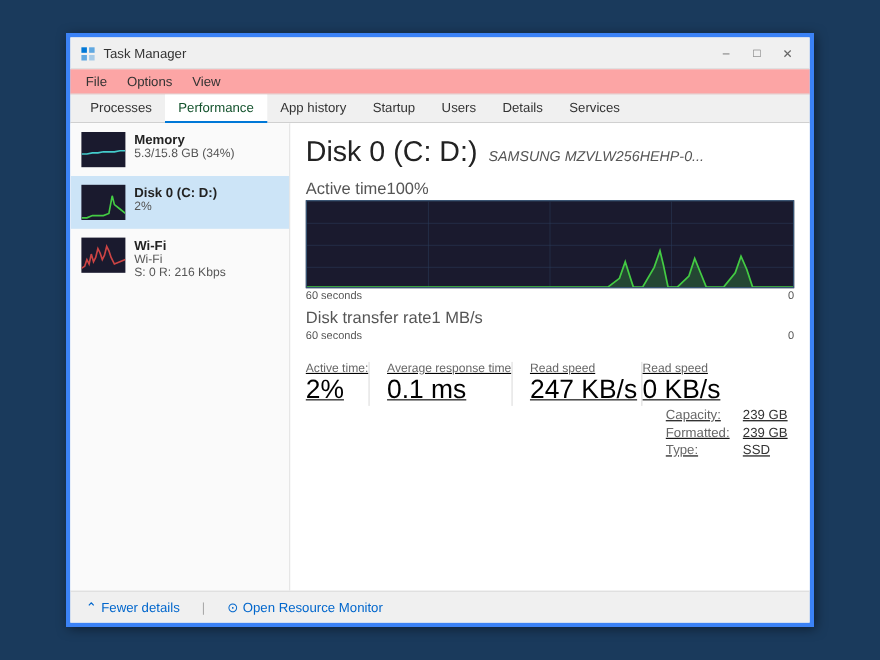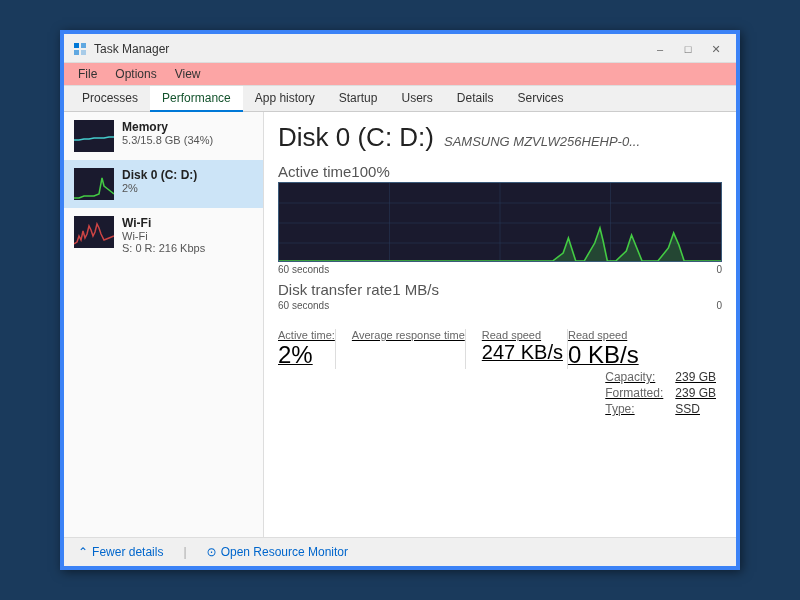--- a/index.html
+++ b/index.html
@@ -352,25 +352,28 @@
 
       <div class="stats-row">
         <div>
           <div class="stat-label">Active time:</div>
           <div>
             <span style="font-size:24px;font-weight:300;">2%</span>
           </div>
         </div>
         <div style="border-left:1px solid #ddd; padding-left:16px;">
           <div class="stat-label">Average response time</div>
+          <div>
+            <span style="font-size:24px;font-weight:300;">0.1 ms</span>
+          </div>
         </div>
         <div style="border-left:1px solid #ddd; padding-left:16px; border-right:1px solid #ddd; padding-right:4px;">
           <div class="stat-label">Read speed</div>
           <div>
-            <span style="font-size:20px;font-weight:300;">247 KB/s</span>
+            <span style="font-size:24px;font-weight:300;">247 KB/s</span>
           </div>
         </div>
         <div style="padding-left:0;">
           <div class="stat-label">Read speed</div>
           <div>
             <span style="font-size:24px;font-weight:300;">0 KB/s</span>
           </div>
         </div>
         <div class="right-stats">
           <table>

